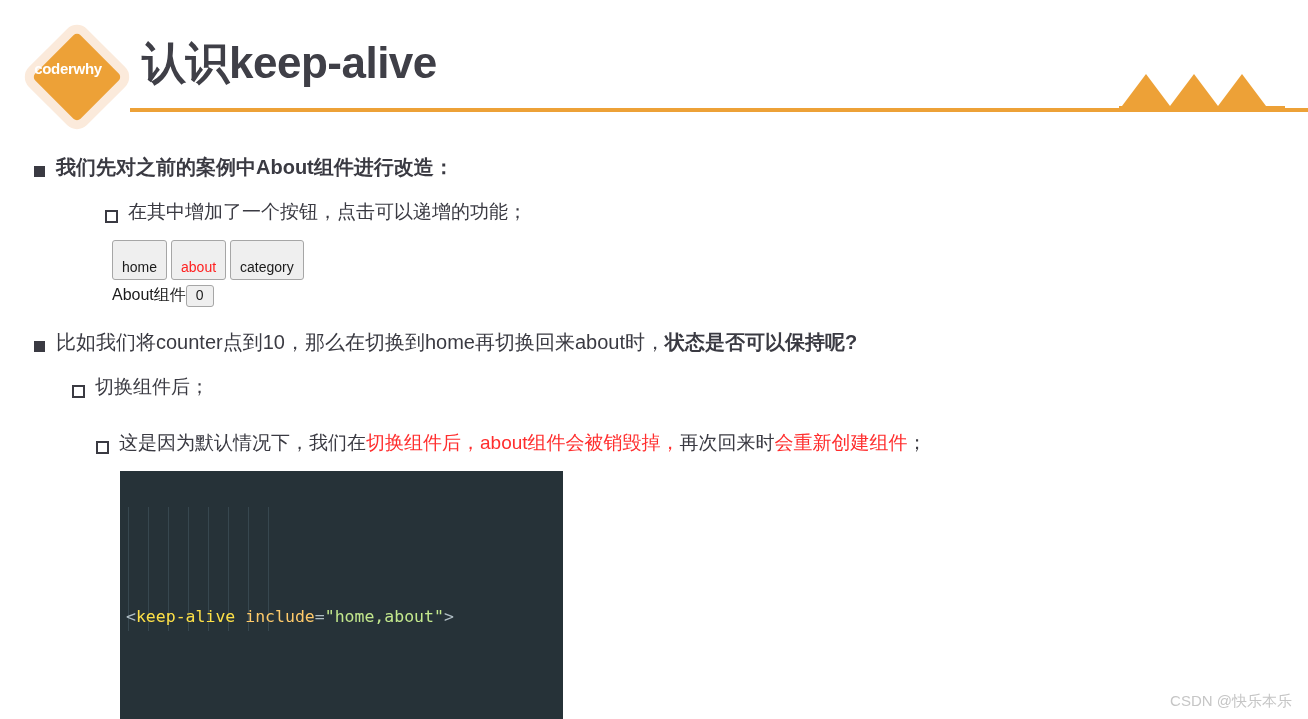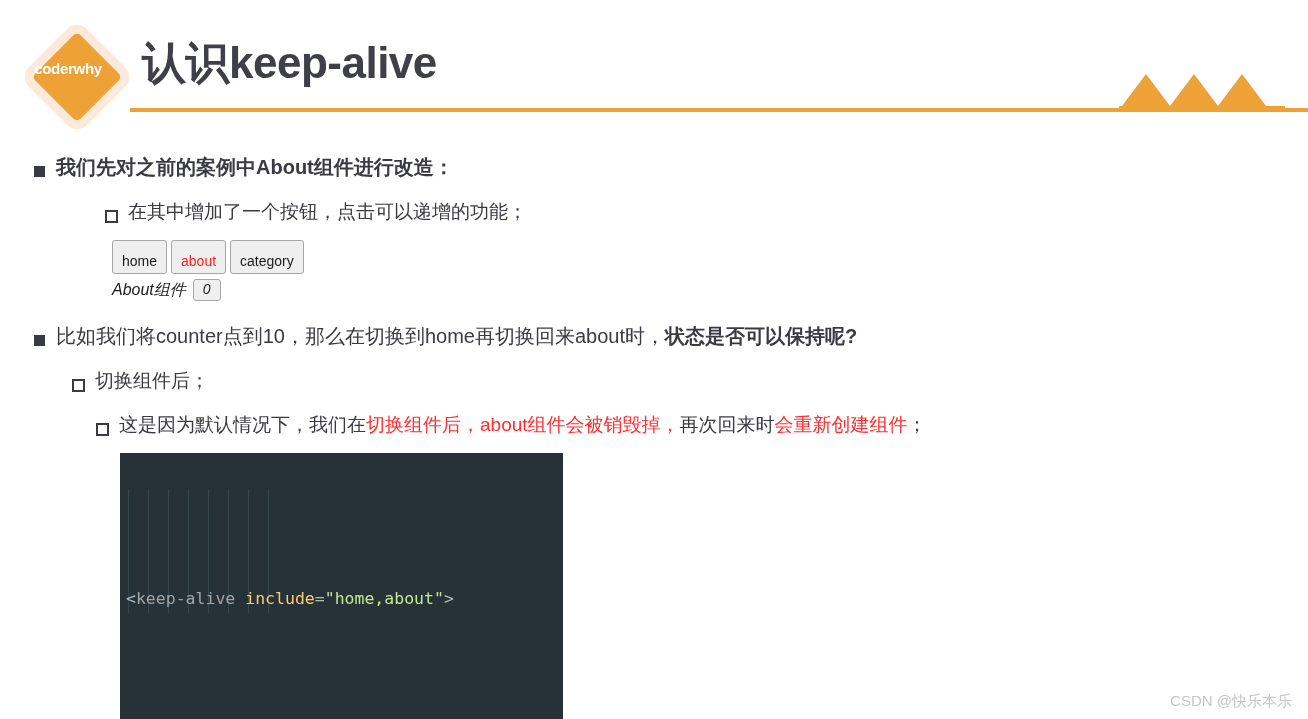--- a/index.html
+++ b/index.html
@@ -118,50 +118,48 @@
   .bullet-text {
     flex: 1 1 auto;
   }
   .b { font-weight: bold; }
   .red { color: #ff2d2d; }
 
   .row-1 { margin-top: 22px; }
   .row-2 { margin-top: 16px; padding-left: 33px; }
   .row-3 { margin-top: 20px; }
   .row-4 { margin-top: 16px; }
-  .row-5 { margin-top: 16px; padding-left: 24px; }
+  .row-5 { margin-top: 28px; padding-left: 24px; }
   .row-6 { margin-top: 19px; }
 
   
   .mini-app {
     margin: 14px 0 0 92px;
     font-family: "Liberation Sans", "DejaVu Sans", sans-serif;
   }
   .mini-tabs {
     display: flex;
     gap: 4px;
   }
   .mini-btn {
     background: #efefef;
     border: 1px solid #a6a6a6;
     border-radius: 3px;
-    padding: 12px 9px 3px 9px;
+    padding: 18px 9px 3px 9px;
     font-size: 14px;
     color: #1b1b1b;
     line-height: 17px;
   }
   .mini-btn.active { color: #ff2020; }
   .mini-status {
     margin-top: 5px;
     display: flex;
-    align-items: flex-end;
-    gap: 7px;
+    align-items: flex-start;
     font-size: 16px;
     color: #1b1b1b;
-    font-style: italic;
   }
   .mini-counter {
     background: #efefef;
     border: 1px solid #a6a6a6;
     border-radius: 3px;
     padding: 1px 9px 2px 9px;
     font-size: 14px;
     line-height: 17px;
   }
 
@@ -189,21 +187,21 @@
     z-index: 1;
   }
   .guide {
     position: absolute;
     top: 36px;
     width: 1px;
     height: 124px;
     background: #37474f;
   }
   .tok-punct  { color: #b0bec5; }
-  .tok-tag    { color: #a3a3a3; margin-top: 8px; }
+  .tok-tag    { color: #fde047; margin-top: 8px; }
   .tok-attr   { color: #ffcb6b; }
   .tok-string { color: #c3e88d; }
   .tok-dot    { color: #3f5560; }
 
   
   .watermark {
     position: absolute;
     right: 16px;
     bottom: 8px;
     font-size: 15px;

